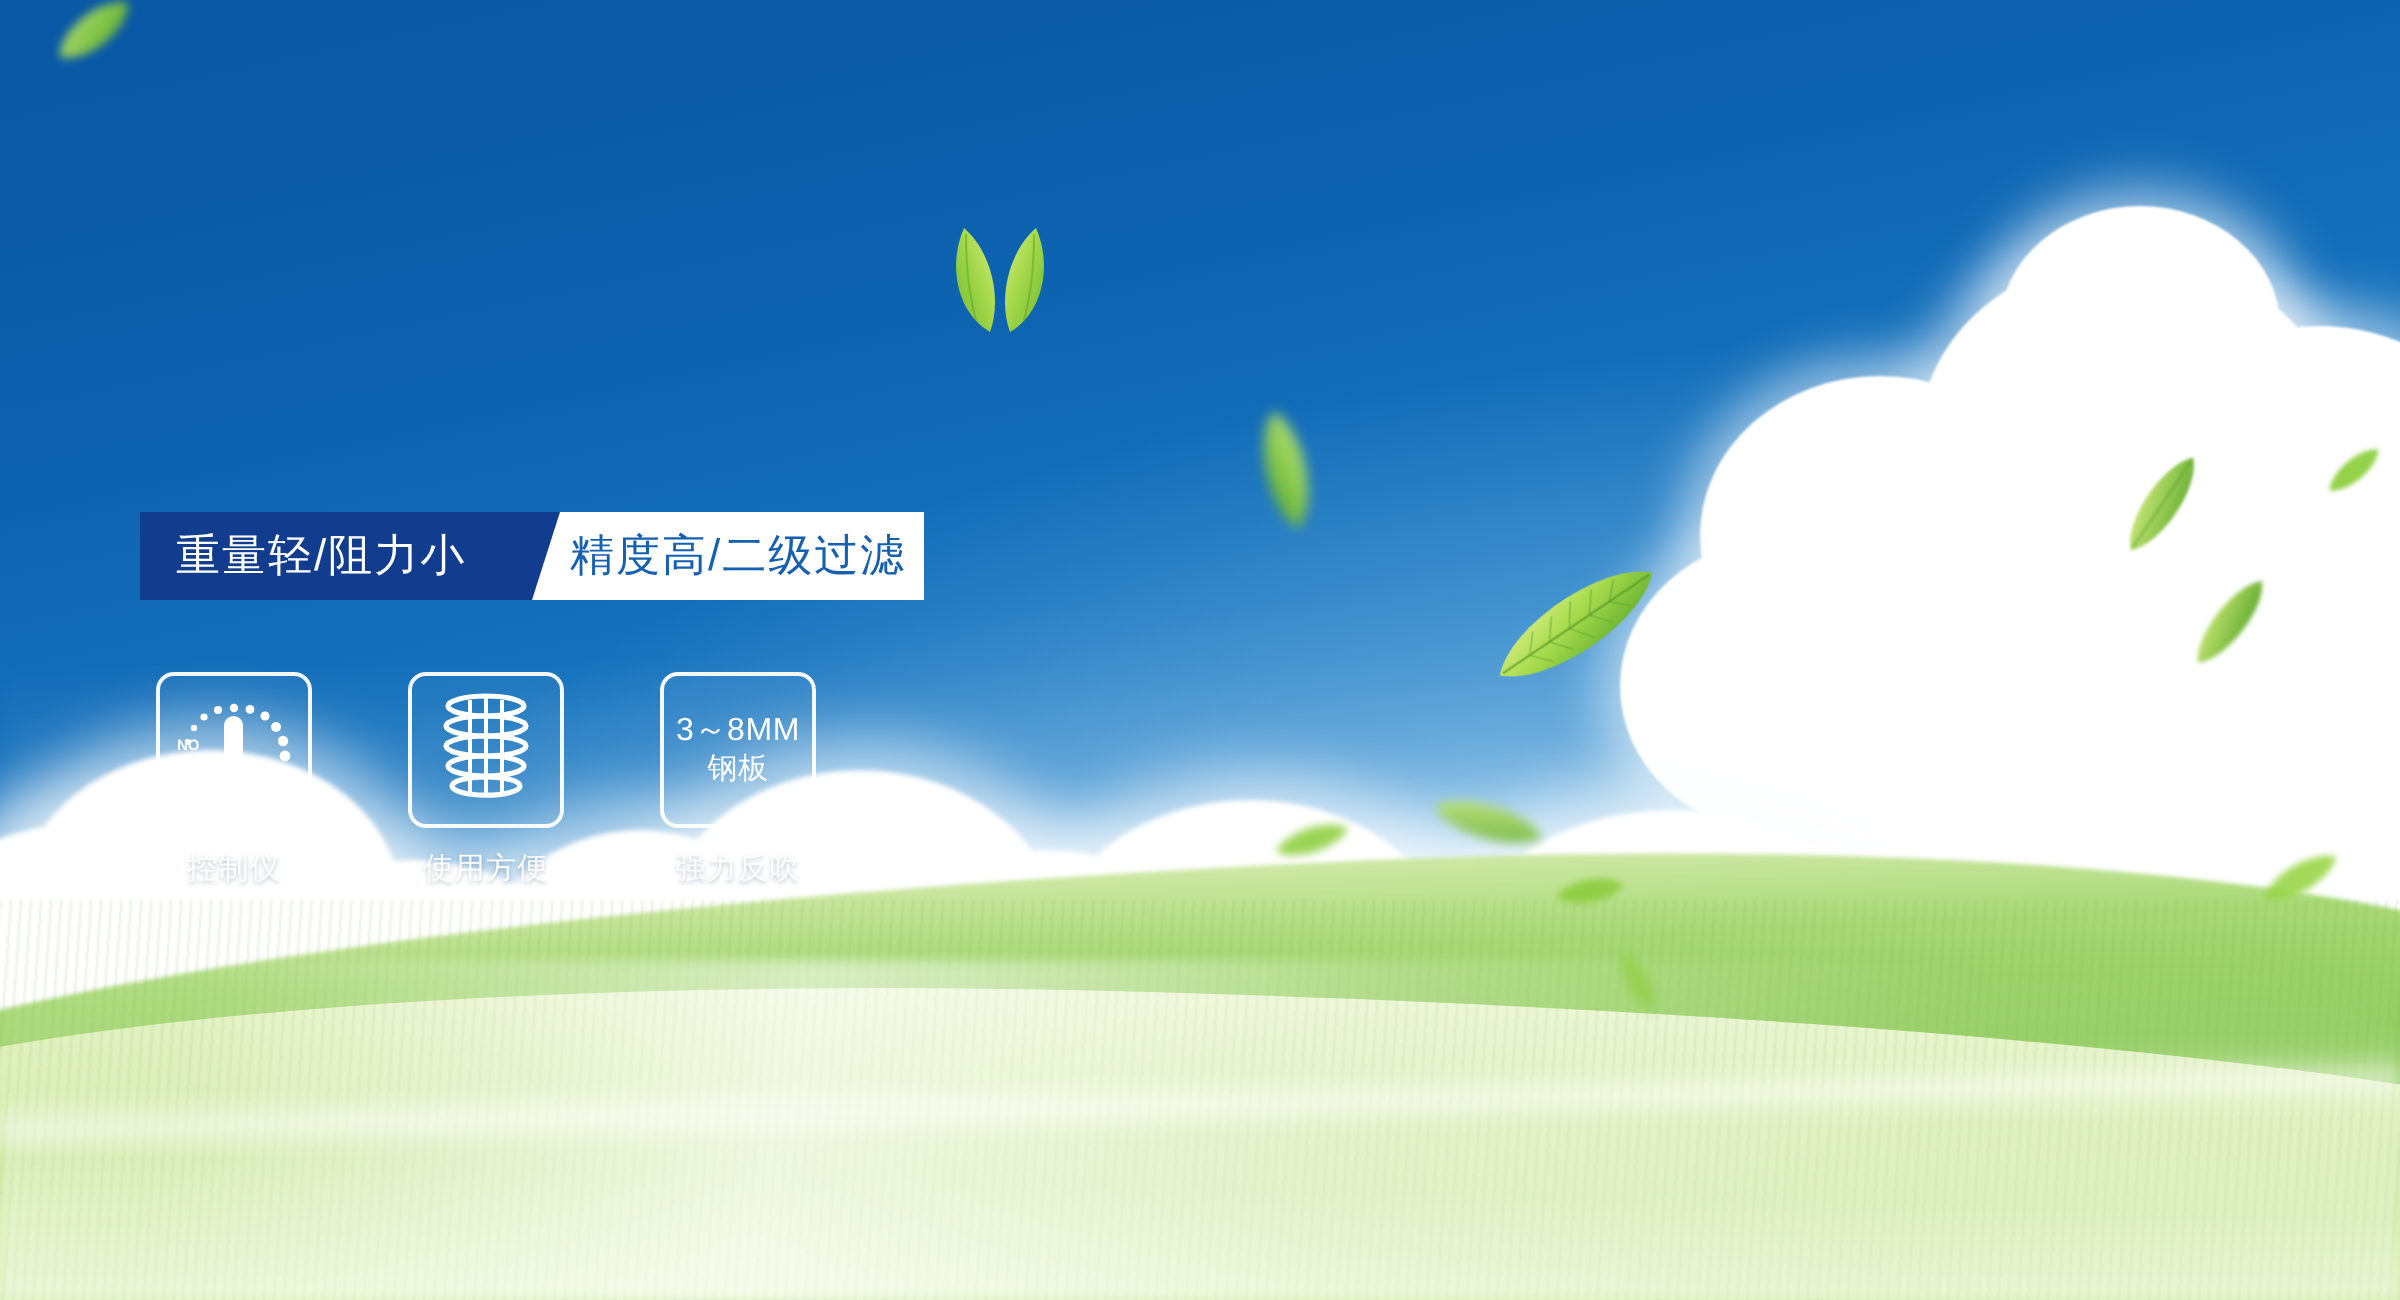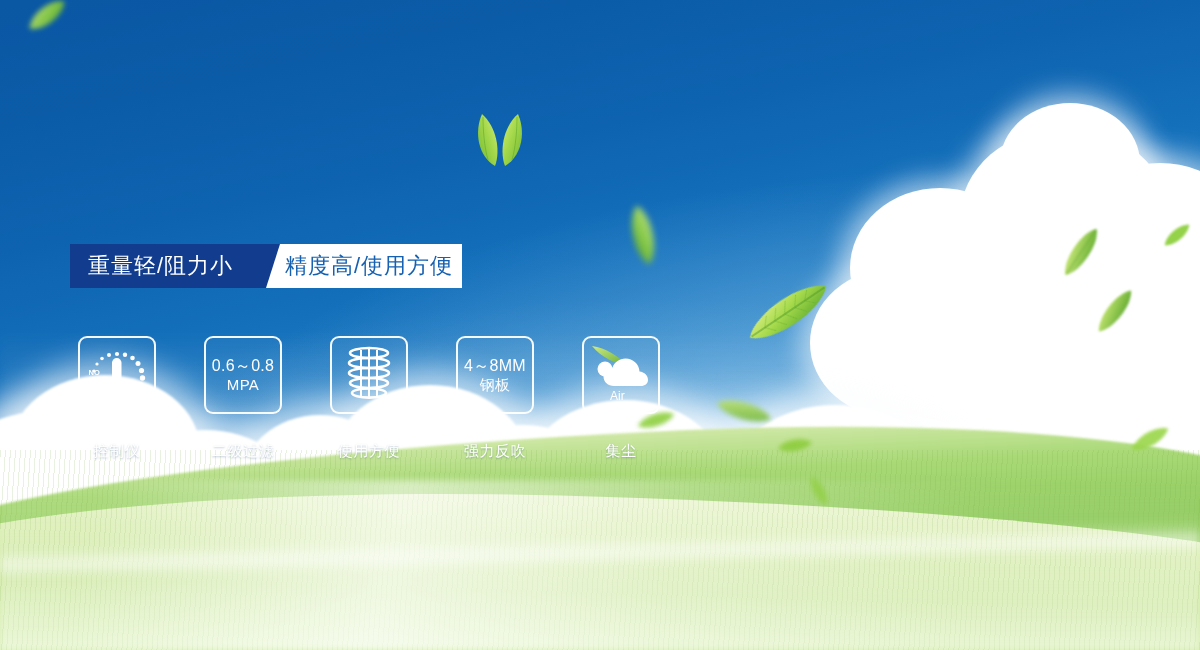--- a/index.html
+++ b/index.html
@@ -112,21 +112,21 @@
     font-weight:400;
     color:#ffffff;
     white-space:nowrap;
     text-shadow:0 1px 3px rgba(0,40,90,.28);
   }
 
   .sprout{position:absolute;left:468px;top:112px;width:64px;height:56px;}
 
   
   .badge{
-    position:absolute;left:70px;top:244px;
+    position:absolute;left:70px;top:256px;
     width:392px;height:44px;
   }
   .badge-left{
     position:absolute;left:0;top:0;width:200px;height:44px;
     background:#123d8e;
   }
   .badge-left:after{
     content:"";position:absolute;right:-16px;top:0;
     width:0;height:0;
     border-top:44px solid #123d8e;
@@ -163,21 +163,21 @@
     background:rgba(255,255,255,.04);
     overflow:hidden;
     position:relative;
   }
   .feat-text{
     color:#fff;text-align:center;line-height:1.18;
     font-size:16px;letter-spacing:.3px;
   }
   .feat-text small{font-size:15px;display:block;}
   .feat-label{
-    margin-top:28px;
+    margin-top:11px;
     color:#ffffff;
     font-size:15px;
     letter-spacing:.6px;
     white-space:nowrap;
     text-shadow:0 1px 2px rgba(0,50,100,.3);
   }
   .feat-box svg{display:block;}
 </style>
 </head>
 <body>
@@ -368,21 +368,21 @@
         <path d="M20 48 C16 34, 15 16, 15 5" stroke="#5da82a" stroke-width="1" fill="none" opacity=".55"></path>
         <path d="M44 48 C48 34, 49 16, 49 5" stroke="#5da82a" stroke-width="1" fill="none" opacity=".55"></path>
       </svg>
     </div>
 
 
     <div class="badge">
       <div class="badge-left"></div>
       <div class="badge-right"></div>
       <div class="badge-text badge-text-l">重量轻/阻力小</div>
-      <div class="badge-text badge-text-r">精度高/使用方便</div>
+      <div class="badge-text badge-text-r">精度高/二级过滤</div>
     </div>
 
     <div class="features">
 
       <div class="feature">
         <div class="feat-box">
           <svg width="62" height="58" viewBox="0 0 62 58">
             <g fill="#ffffff">
               <circle cx="31" cy="8" r="2.1"></circle>
                 <circle cx="39" cy="8.7" r="2.2"></circle>
@@ -402,29 +402,20 @@
               <circle cx="20" cy="50" r="2.0"></circle>
             </g>
             <rect x="26" y="12" width="9.5" height="36" rx="4.8" fill="#ffffff"></rect>
             <text x="2.5" y="29" font-family="'Liberation Sans',sans-serif" font-size="7.5" font-weight="bold" fill="#ffffff">NO</text>
             <text x="39" y="52" font-family="'Liberation Sans',sans-serif" font-size="7.5" font-weight="bold" fill="#ffffff">OFF</text>
           </svg>
         </div>
         <div class="feat-label">控制仪</div>
       </div>
 
-      <div class="feature">
-        <div class="feat-box">
-          <div class="feat-text">
-            <span>0.6～0.8</span>
-            <small>MPA</small>
-          </div>
-        </div>
-        <div class="feat-label">二级过滤</div>
-      </div>
 
       <div class="feature">
         <div class="feat-box">
           <svg width="54" height="60" viewBox="0 0 54 60">
             <g fill="none" stroke="#ffffff" stroke-width="2.6">
               <ellipse cx="27" cy="8" rx="19" ry="5"></ellipse>
               <ellipse cx="27" cy="18" rx="20" ry="5"></ellipse>
               <ellipse cx="27" cy="28" rx="20" ry="5"></ellipse>
               <ellipse cx="27" cy="38" rx="19" ry="5"></ellipse>
               <ellipse cx="27" cy="48" rx="17" ry="4.6"></ellipse>
@@ -435,43 +426,23 @@
               <line x1="35" y1="5" x2="35" y2="51"></line>
             </g>
           </svg>
         </div>
         <div class="feat-label">使用方便</div>
       </div>
 
       <div class="feature">
         <div class="feat-box">
           <div class="feat-text">
-            <span>4～8MM</span>
+            <span>3～8MM</span>
             <small>钢板</small>
           </div>
         </div>
         <div class="feat-label">强力反吹</div>
       </div>
 
-      <div class="feature">
-        <div class="feat-box">
-          <svg width="66" height="62" viewBox="0 0 66 62">
-            <defs>
-              <linearGradient id="streak" x1="0" y1="0" x2="1" y2="1">
-                <stop offset="0%" stop-color="#d6ef7e"></stop>
-                  <stop offset="100%" stop-color="#62ad2e"></stop>
-              </linearGradient>
-            </defs>
-            <path d="M4 2 C18 4, 30 12, 40 22 C28 20, 14 14, 4 2 Z" fill="url(#streak)" opacity=".95"></path>
-            <circle cx="17" cy="25" r="7.5" fill="#ffffff"></circle>
-            <path d="M22 30 L32 18 L36 23 L26 34 Z" fill="#ffffff"></path>
-            <path d="M26 42 C20 42, 15.5 38, 15.5 32.5 C15.5 27.5, 19.5 23.5, 24.5 23.5
-                     C26.5 18, 31.5 14.5, 37.5 14.5 C45 14.5, 51 20, 51.5 27.5
-                     C56.5 28, 60 31.5, 60 36 C60 39.8, 56.8 42, 53 42 Z" fill="#ffffff"></path>
-            <text x="22" y="56" font-family="'Liberation Sans',sans-serif" font-size="12" fill="#ffffff">Air</text>
-          </svg>
-        </div>
-        <div class="feat-label">集尘</div>
-      </div>
 
     </div>
   </div>
 </div>
 
 </body></html>

